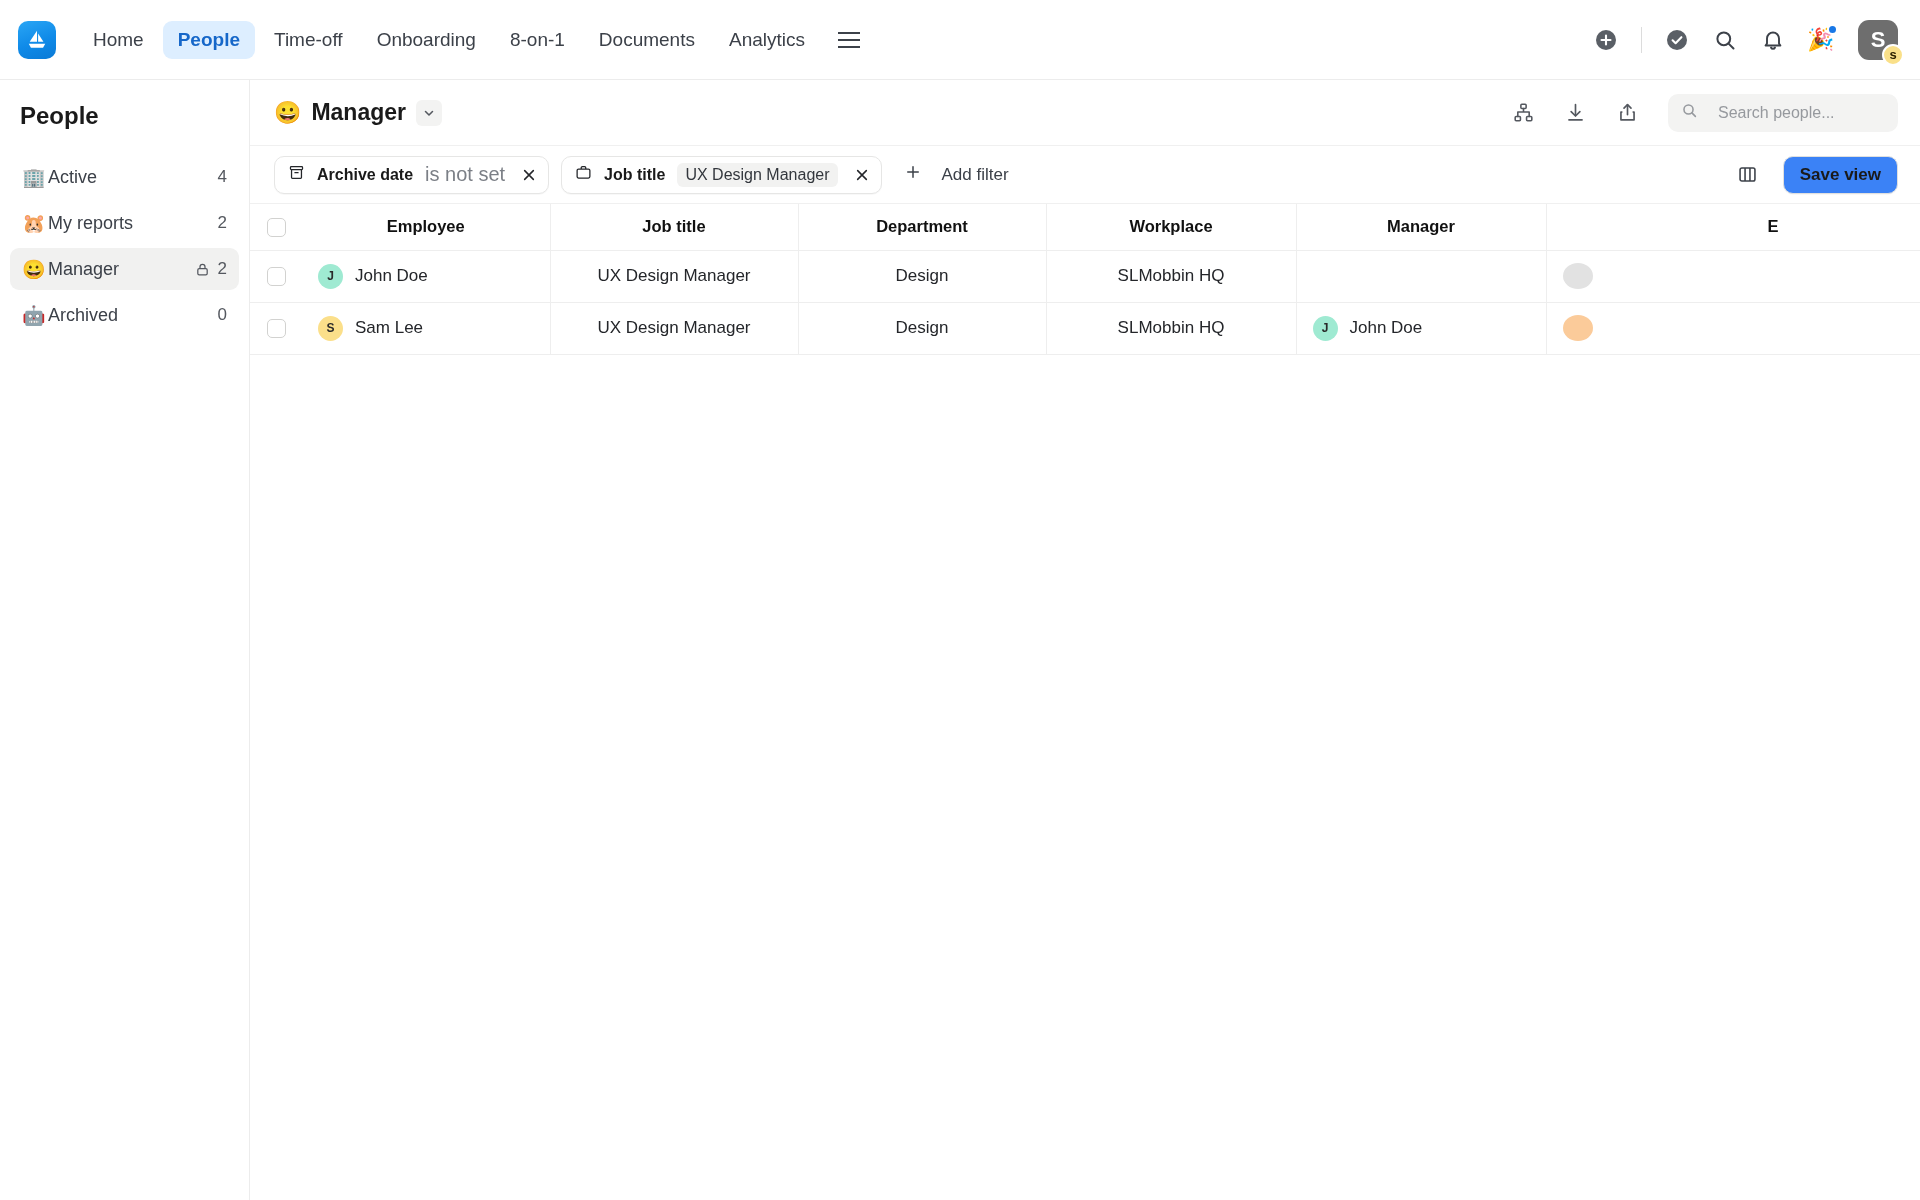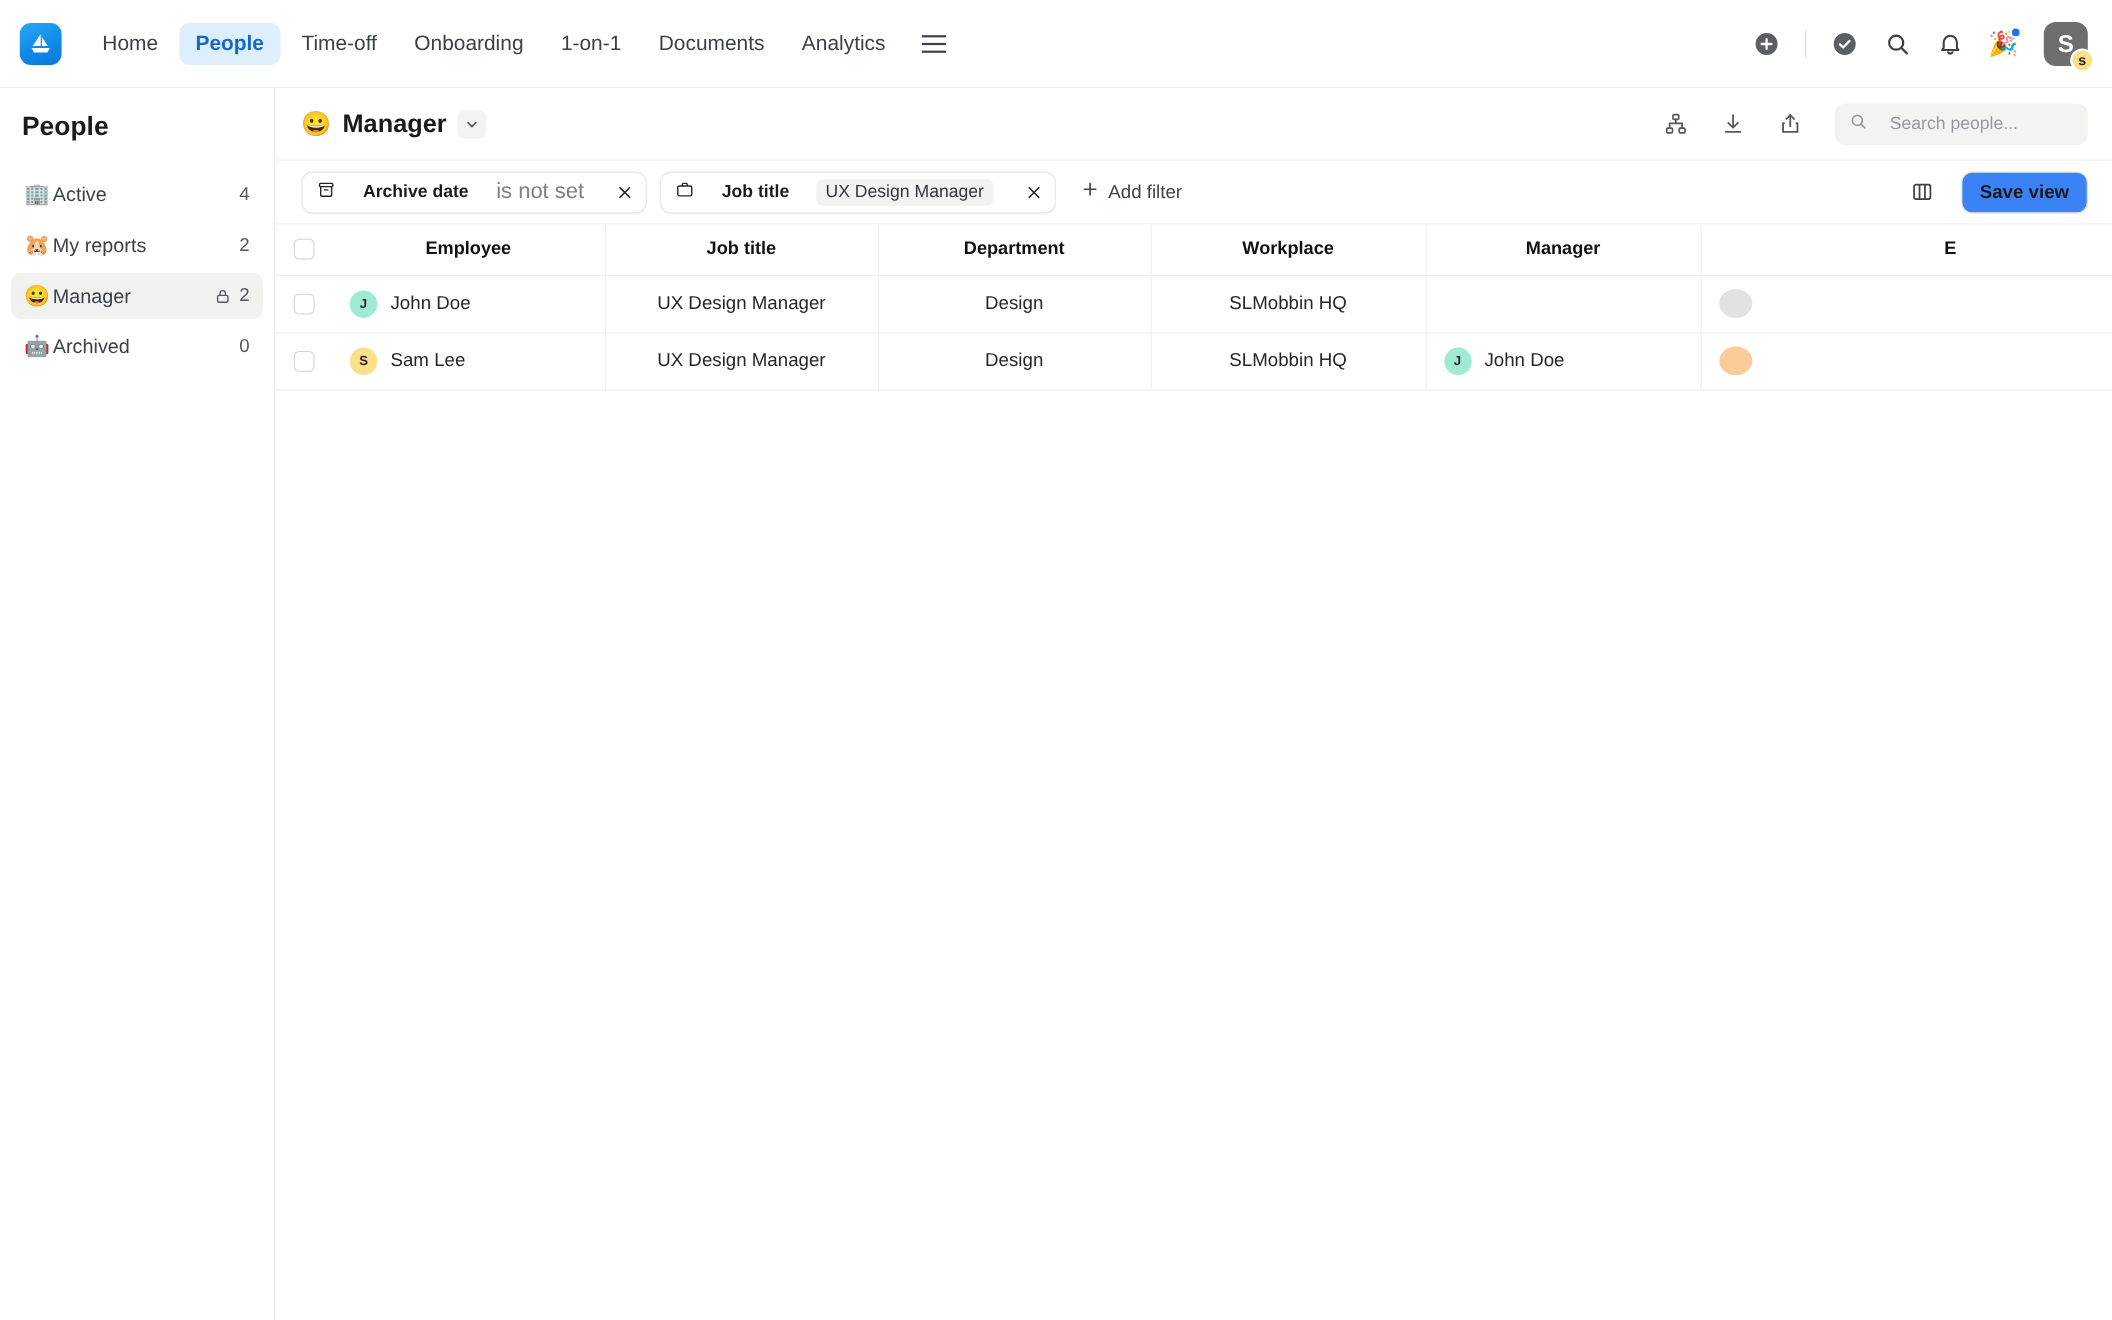--- a/index.html
+++ b/index.html
@@ -151,38 +151,38 @@
   
   .filter-bar {
     height: 58px; flex: none;
     display: flex; align-items: center;
     padding: 0 22px 0 24px;
     border-bottom: 1px solid #f0f0f0;
     gap: 12px;
   }
   .chip {
     height: 38px;
-    display: flex; align-items: center; gap: 25px;
+    display: flex; align-items: center; gap: 12px;
     border: 1px solid #e6e6e5;
     border-radius: 10px;
     padding: 0 11px 0 13px;
     background: #fff;
     cursor: pointer;
     box-shadow: 0 1px 1px rgba(0,0,0,.03);
   }
   .chip-key { font-size: 16px; font-weight: bold; color: #1a1a1a; }
   .chip-op { font-size: 20px; color: #7b7f86; }
   .chip-val {
     font-size: 16px; color: #33373d;
     background: #f2f2f1; border-radius: 6px;
     padding: 3px 8px;
   }
   .chip-x { margin-left: 4px; display:flex; align-items:center; cursor: pointer; }
   .add-filter {
-    display: flex; align-items: center; gap: 8px;
+    display: flex; align-items: center; gap: 20px;
     font-size: 17px; color: #3c4149;
     padding: 7px 10px; border-radius: 9px; cursor: pointer;
   }
   .filter-right { margin-left: auto; display: flex; align-items: center; gap: 16px; }
   .save-view {
     height: 38px;
     border: 1px solid #e0e0df; border-radius: 10px;
     background: #3b82f6;
     font-family: inherit; font-size: 17px; font-weight: bold; color: #1a1a1a;
     padding: 0 16px; cursor: pointer;
@@ -237,21 +237,21 @@
       <path d="M12 2 L12 14 L4 14 Z"></path>
       <path d="M13.2 5 L19 14 L13.2 14 Z"></path>
       <path d="M3 16 H21 L18.6 20.5 H5.4 Z"></path>
     </svg>
   </div>
   <div class="nav-items">
     <div class="nav-item">Home</div>
     <div class="nav-item active">People</div>
     <div class="nav-item">Time-off</div>
     <div class="nav-item">Onboarding</div>
-    <div class="nav-item">1-on-1</div>
+    <div class="nav-item">8-on-1</div>
     <div class="nav-item">Documents</div>
     <div class="nav-item">Analytics</div>
   </div>
   <div class="nav-more">
       <span></span>
     </div>
 
   <div class="topnav-right">
     <div class="icon-btn">
       <svg width="24" height="24" viewBox="0 0 24 24">

